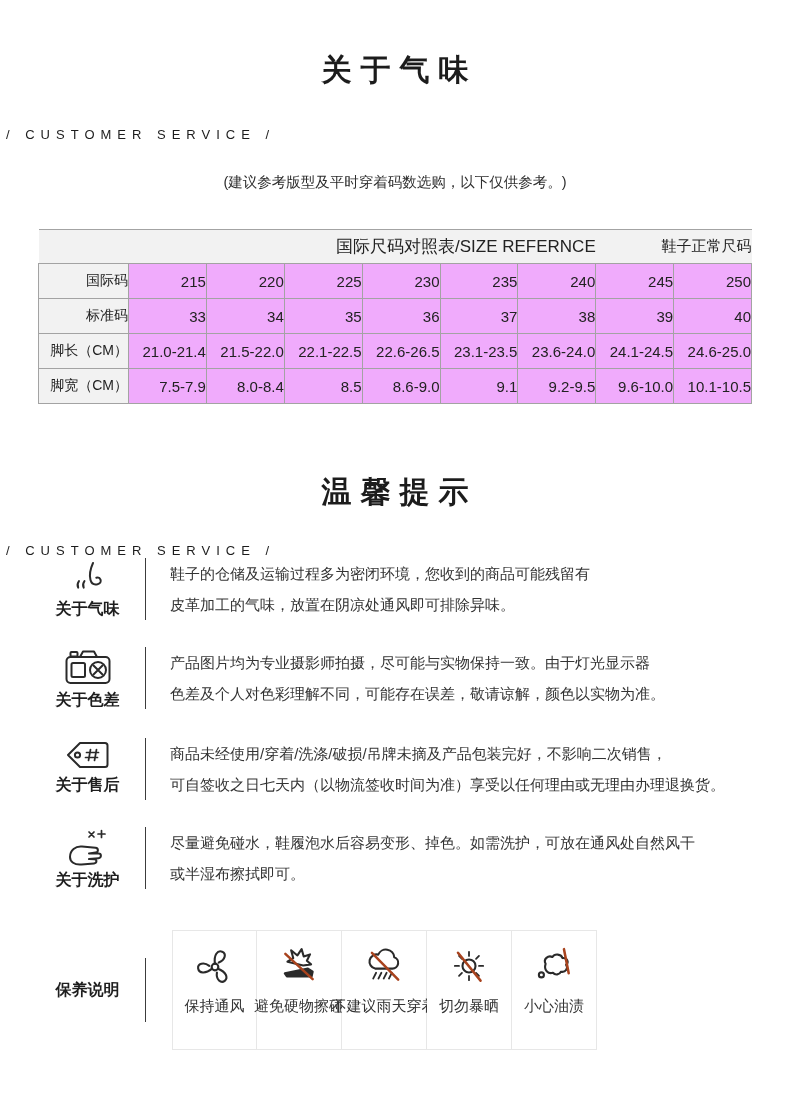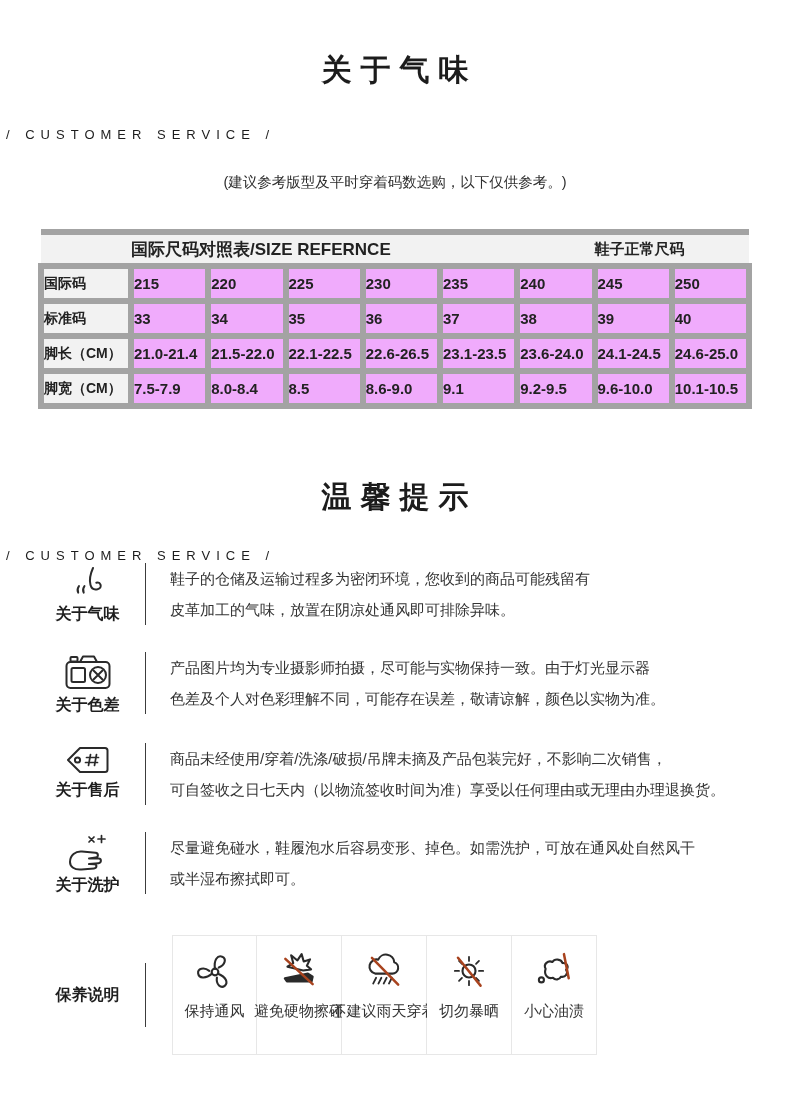--- a/index.html
+++ b/index.html
@@ -9,22 +9,22 @@
   .sec-title { margin-top:50px; text-align:center; font-size:30px; font-weight:bold;
                letter-spacing:9px; color:#1c1c1c; text-indent:9px; }
   .sec-title.tips { margin-top:68px; }
   .cs-sub { margin-top:36px; text-align:left; font-size:13px; color:#1c1c1c;
             letter-spacing:6px; text-indent:6px; }
   .cs-sub.tips { margin-top:30px; }
   .note { margin-top:31px; text-align:center; font-size:14.5px; color:#2e2e2e; }
 
   
   table.size { width:714px; margin:37px auto 0 38px; border-collapse:collapse; table-layout:fixed; }
-  table.size th, table.size td { border:6px solid #a3a3a3; text-align:left; vertical-align:middle;
-            font-weight:bold; color:#222; height:35px; }
+  table.size th, table.size td { border:1px solid #a3a3a3; text-align:right; vertical-align:middle;
+            font-weight:normal; color:#222; height:35px; }
   table.size tr.hdr th { background:#f2f2f2; height:34px; border-left:hidden; border-right:hidden; }
   .hdr-left { font-size:17px; color:#1f1f1f; }
   .hdr-right { font-size:15px; color:#1f1f1f; }
   td.rowlabel { background:#f2f2f2; font-size:14px; width:90px; }
   td.val { font-size:15px; background:#f0abfc; }
 
   
   .tip { display:flex; align-items:flex-start; margin:0 0 27px 30px; }
   .tip:first-of-type { margin-top:46px; }
   .tip-left { width:115px; display:flex; flex-direction:column; align-items:center; }

